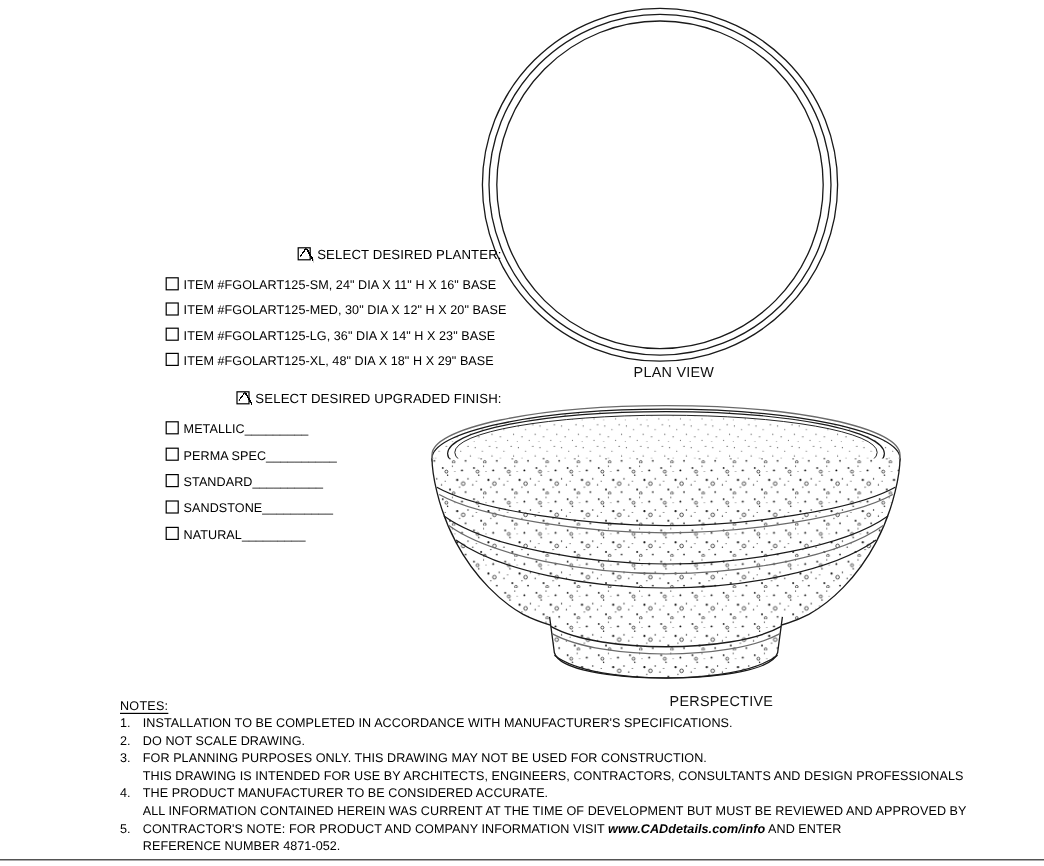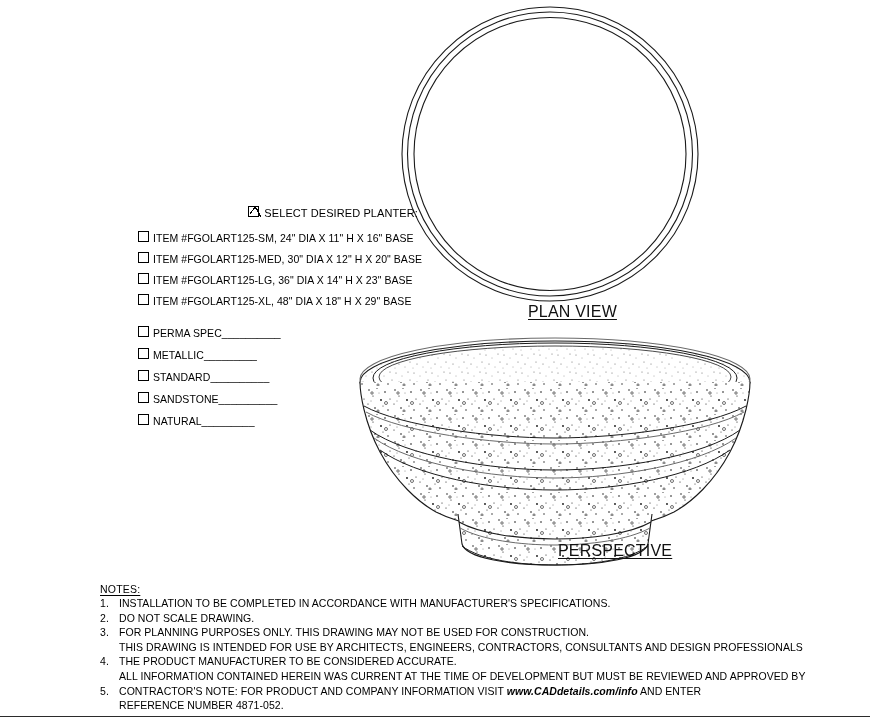--- a/index.html
+++ b/index.html
@@ -29,34 +29,33 @@
     position: absolute;
     left: 400px;
     top: 4px;
     width: 300px;
     height: 320px;
   }
   #plan-view svg { display: block; }
 
   .view-label {
     position: absolute;
-    font-size: 16px;
+    font-size: 12px;
     letter-spacing: 0.2px;
-    text-decoration: underline;
     text-underline-offset: 2px;
     white-space: nowrap;
     color: #111;
   }
   #plan-view-label {
     left: 528px;
     top: 303px;
   }
   #perspective-label {
     left: 558px;
-    top: 542px;
+    top: 577px;
   }
 
   
   #perspective-view {
     position: absolute;
     left: 340px;
     top: 334px;
     width: 430px;
     height: 232px;
   }
@@ -291,28 +290,32 @@
           <span class="row-text">ITEM #FGOLART125-LG, 36" DIA X 14" H X 23" BASE</span>
         </div>
         <div class="option-row">
           <span class="checkbox"></span>
           <span class="row-text">ITEM #FGOLART125-XL, 48" DIA X 18" H X 29" BASE</span>
         </div>
       </div>
     </div>
 
     <div class="option-group" id="finish-group">
+      <div class="group-header">
+        <span class="checkbox checked"></span>
+        <span class="header-text">SELECT DESIRED UPGRADED FINISH:</span>
+      </div>
       <div class="option-rows">
         <div class="option-row">
           <span class="checkbox"></span>
+          <span class="row-text">METALLIC_________</span>
+        </div>
+        <div class="option-row">
+          <span class="checkbox"></span>
           <span class="row-text">PERMA SPEC__________</span>
-        </div>
-        <div class="option-row">
-          <span class="checkbox"></span>
-          <span class="row-text">METALLIC_________</span>
         </div>
         <div class="option-row">
           <span class="checkbox"></span>
           <span class="row-text">STANDARD__________</span>
         </div>
         <div class="option-row">
           <span class="checkbox"></span>
           <span class="row-text">SANDSTONE__________</span>
         </div>
         <div class="option-row">

